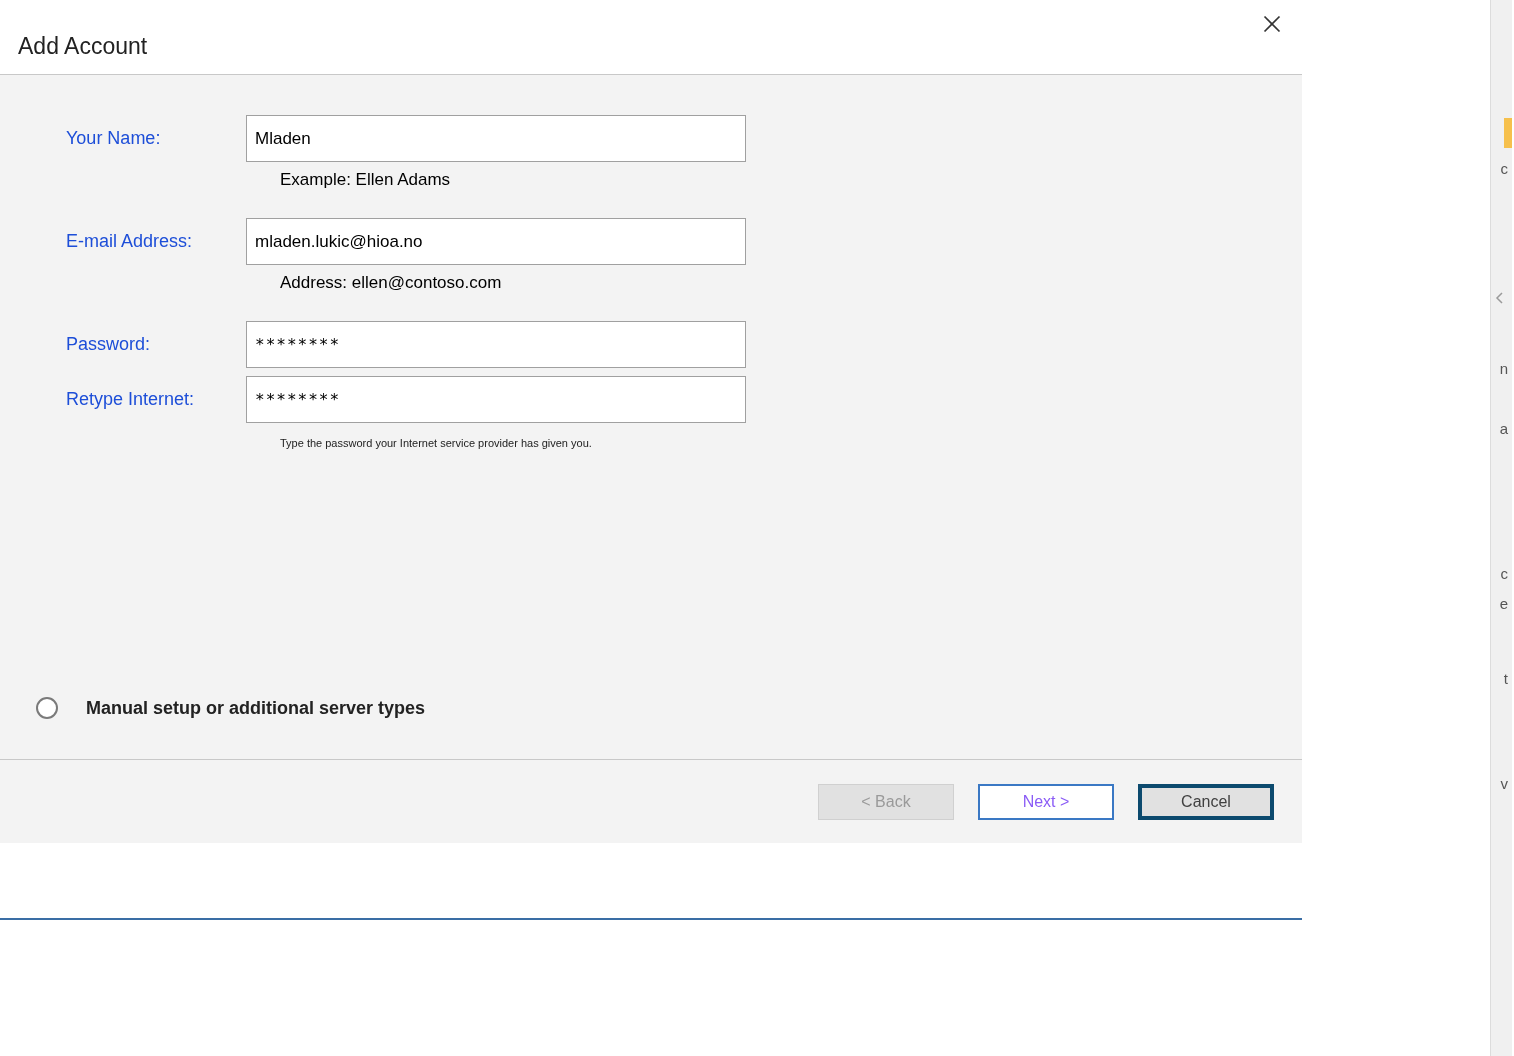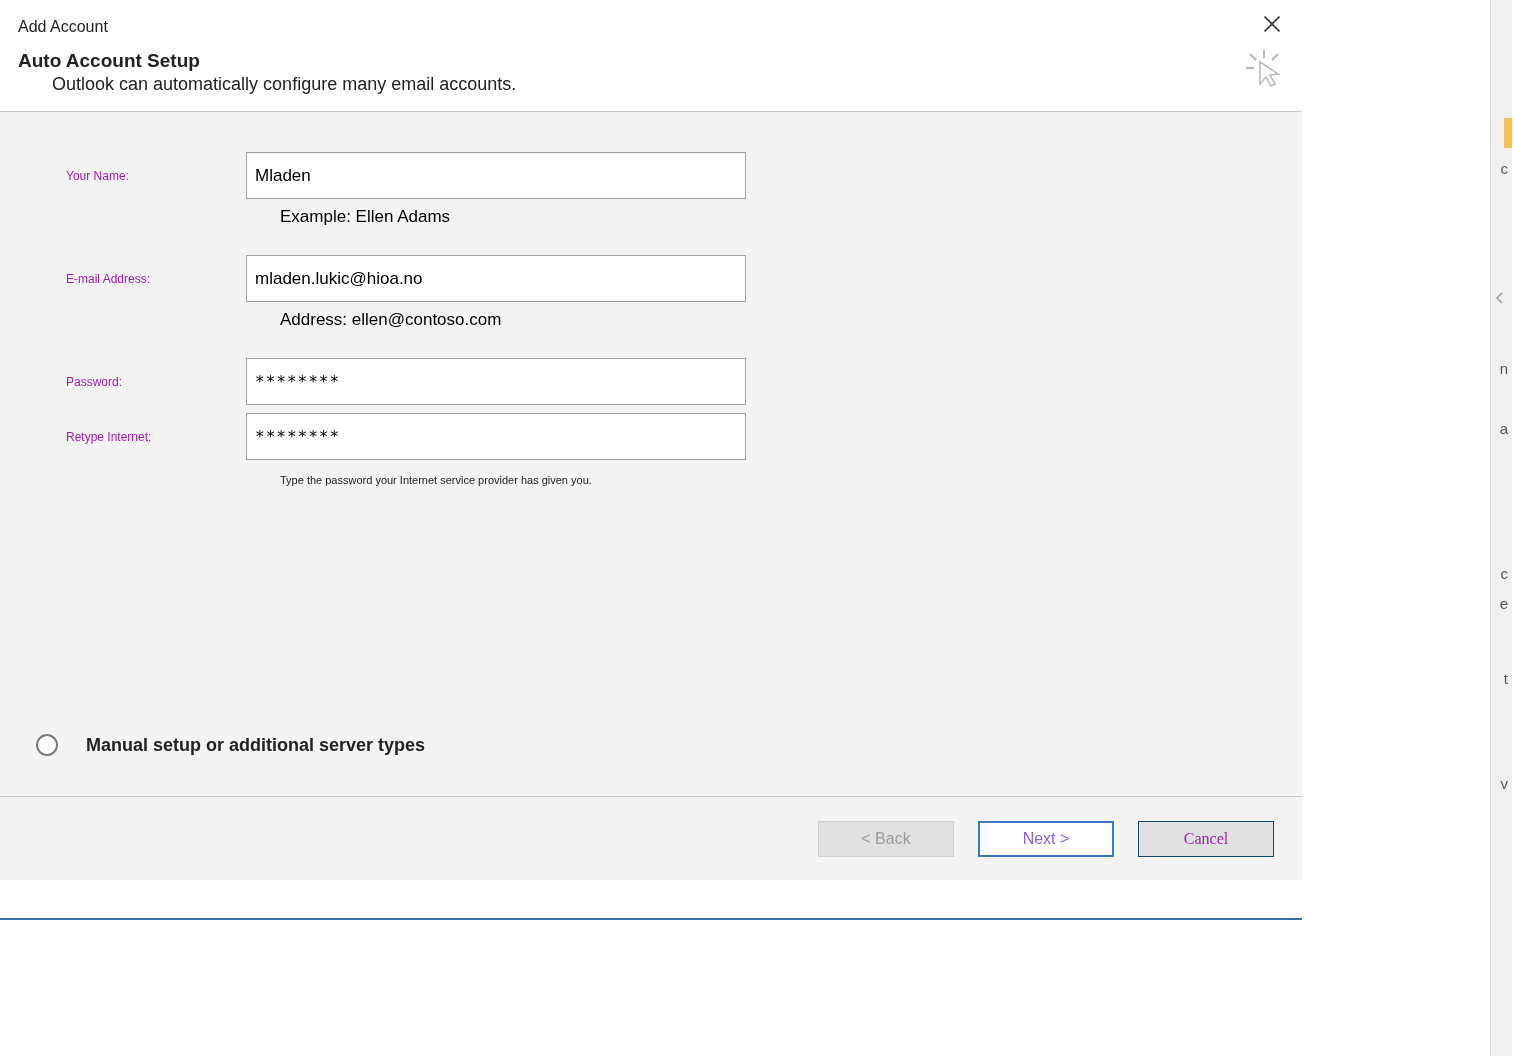--- a/index.html
+++ b/index.html
@@ -10,23 +10,24 @@
     position: relative;
     background:#fff;
     border-bottom:2px solid #3a6ea5;
   }
   
   .hdr {
     padding: 18px 18px 14px 18px;
     position:relative;
   }
   .hdr-title {
-    font-size: 16px;
+    font-size: 23px;
     font-weight: 400;
     color:#222;
+    margin-top:15px;
   }
   .close-x {
     position:absolute;
     top:14px; right:20px;
     font-size: 20px;
     color:#333;
     cursor:pointer;
   }
   .sub-block {
     padding: 0 18px 16px 18px;
@@ -61,21 +62,21 @@
   }
   .radio-label { font-weight:700; font-size:18px; }
   .form-grid {
     display:grid;
     grid-template-columns: 170px 500px;
     column-gap: 10px;
     row-gap: 8px;
     margin-left: 30px;
     align-items:center;
   }
-  .flabel { font-size:12px; color:#a21caf; }
+  .flabel { font-size:18px; color:#1d4ed8; }
   .finput {
     width:500px; height:47px;
     border:1px solid #a0a0a0;
     background:#fff;
     padding:20px 8px;
     font-size:17px;
     font-family:inherit;
   }
   .finput-pw { font-family: monospace; letter-spacing:1px; font-size:16px; }
   .example {
@@ -115,21 +116,21 @@
     text-align:right;
   }
   .btn-disabled {
     background:#e1e1e1; border:1px solid #d0d0d0; color:#9a9a9a;
     cursor:default;
   }
   .btn-primary {
     background:#fff; border:2px solid #3a78c4; color:#8b5cf6;
   }
   .btn-normal {
-    background:#e1e1e1; border:1px solid #0c4a6e; color:#a21caf;font-family:Liberation Serif, serif;
+    background:#e1e1e1; border:4px solid #0c4a6e; color:#404040;
   }
   
   .right-sliver {
     position:absolute;
     top:0; left:1302px;
     width:210px;
     height:1056px;
     background:#fff;
   }
   .sliver-track {
@@ -160,35 +161,20 @@
   <div class="hdr">
     <div class="hdr-title">Add Account</div>
     <div class="close-x">
       <svg viewBox="0 0 16 16" width="20" height="20">
         <line x1="2" y1="2" x2="14" y2="14" stroke="#333" stroke-width="1.4"></line>
         <line x1="14" y1="2" x2="2" y2="14" stroke="#333" stroke-width="1.4"></line>
       </svg>
     </div>
   </div>
 
-  <div class="sub-block">
-    <div class="sub-title">Auto Account Setup</div>
-    <div class="sub-desc">Outlook can automatically configure many email accounts.</div>
-    <div class="cursor-icon">
-      <svg viewBox="0 0 40 40" width="40" height="40">
-        <g stroke="#b8b8b8" stroke-width="2" fill="none">
-          <line x1="20" y1="2" x2="20" y2="10"></line>
-          <line x1="2" y1="20" x2="10" y2="20"></line>
-          <line x1="6" y1="6" x2="12" y2="12"></line>
-          <line x1="34" y1="6" x2="28" y2="12"></line>
-        </g>
-        <path d="M16 14 L16 36 L22 29 L27 38 L31 36 L26 27 L34 26 Z" fill="#fff" stroke="#b8b8b8" stroke-width="1.5"></path>
-      </svg>
-    </div>
-  </div>
 
   <div class="body-pane">
 
 
     <div class="form-grid">
       <div class="flabel">Your Name:</div>
       <input class="finput" type="text" value="Mladen" style="">
       <div class="example">Example: Ellen Adams</div>
 
       <div class="flabel">E-mail Address:</div>

